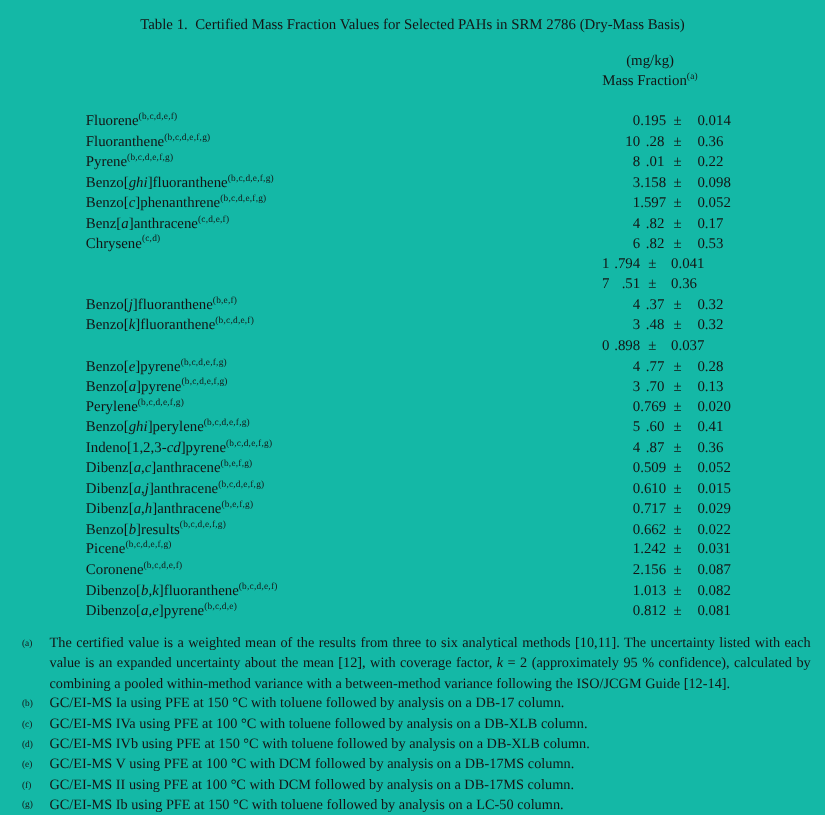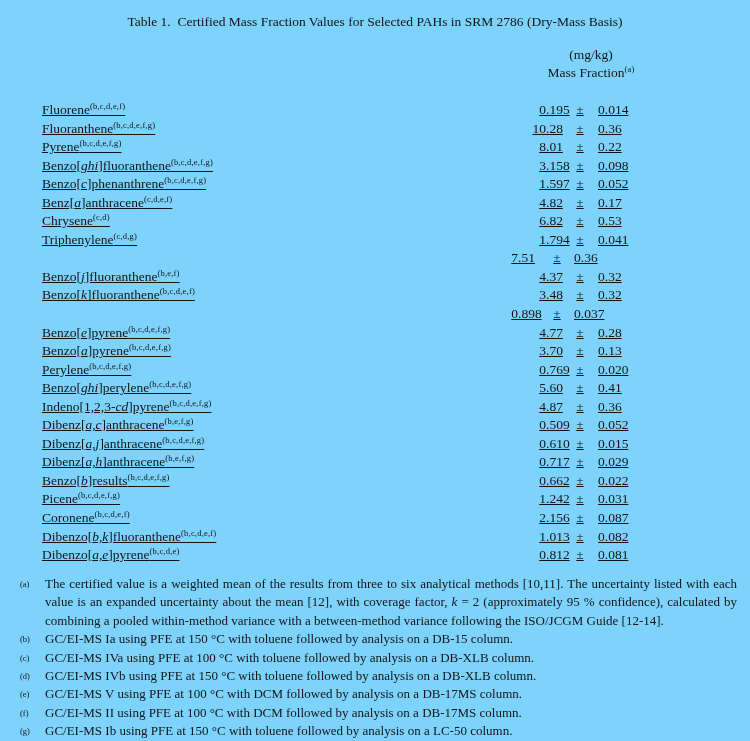--- a/index.html
+++ b/index.html
@@ -1,39 +1,38 @@
 <!DOCTYPE html>
 <html><head>
 <meta charset="utf-8">
 <style>
   html,body{margin:0;padding:0;background:#fff;}
   .page{
-    position:relative;width:750px;height:741px;background:#7dd3fc;
+    position:relative;width:750px;height:741px;background:#14b8a6;
     font-family:"Liberation Serif","DejaVu Serif",serif;color:#141414;
     overflow:hidden;
   }
   .title{
     position:absolute;top:14px;left:0;width:100%;text-align:center;
     font-size:13.5px;white-space:pre-wrap;
   }
   .col-header{
     position:absolute;top:46px;left:505px;width:172px;text-align:center;
     font-size:13.5px;line-height:18px;
   }
   .refs{font-size:8.5px;line-height:0;letter-spacing:.2px;}
   .table-body{position:absolute;top:101px;left:0;width:750px;}
   .row{
     display:grid;grid-template-columns:476px 28px 22px 24px 56px;
-    padding-left:42px;height:18.56px;line-height:18.56px;font-size:13.5px;
+    padding-left:78px;height:18.56px;line-height:18.56px;font-size:13.5px;
     align-items:baseline;
-    text-decoration:underline;
   }
   .c-name{white-space:nowrap;overflow:visible;}
   .c-int{text-align:right;}
-  .c-frac{text-align:left;}
+  .c-frac{text-align:right;}
   .c-pm{text-align:center;}
   .c-unc{text-align:left;padding-left:6px;}
   .footnotes{
     position:absolute;top:575px;left:20px;width:717px;
     font-size:13px;line-height:18.4px;
   }
   .footnote{position:relative;padding-left:25px;}
   .footnote.justify{text-align:justify;}
   .fn-marker{position:absolute;left:0;top:0;font-size:8.5px;}
   i{font-style:italic;margin-top:40px;}
@@ -94,21 +93,20 @@
         <span class="c-unc">0.17</span>
       </div>
       <div class="row">
         <span class="c-name"><span>Chrysene</span><sup class="refs">(c,d)</sup></span>
         <span class="c-int">6</span>
         <span class="c-frac">.82</span>
         <span class="c-pm">±</span>
         <span class="c-unc">0.53</span>
       </div>
       <div class="row">
-        <span class="c-name"><span>Triphenylene</span><sup class="refs">(c,d,g)</sup></span>
         <span class="c-int">1</span>
         <span class="c-frac">.794</span>
         <span class="c-pm">±</span>
         <span class="c-unc">0.041</span>
       </div>
       <div class="row">
         <span class="c-int">7</span>
         <span class="c-frac">.51</span>
         <span class="c-pm">±</span>
         <span class="c-unc">0.36</span>
@@ -221,21 +219,21 @@
         <span class="c-name"><span>Dibenzo[</span><i>a,e</i><span>]pyrene</span><sup class="refs">(b,c,d,e)</sup></span>
         <span class="c-int">0</span>
         <span class="c-frac">.812</span>
         <span class="c-pm">±</span>
         <span class="c-unc">0.081</span>
       </div>
     </div>
 
   <div class="footnotes">
       <div class="footnote justify"><span class="fn-marker">(a)</span><span class="fn-text"><span>The certified value is a weighted mean of the results from three to six analytical methods [10,11].  The uncertainty listed with each value is an expanded uncertainty about the mean [12], with coverage factor, </span><i>k</i><span> = 2 (approximately 95 % confidence), calculated by combining a pooled within-method variance with a between-method variance following the ISO/JCGM Guide [12-14].</span></span></div>
-      <div class="footnote"><span class="fn-marker">(b)</span><span class="fn-text"><span>GC/EI-MS Ia using PFE at 150 °C with toluene followed by analysis on a DB-15 column.</span></span></div>
+      <div class="footnote"><span class="fn-marker">(b)</span><span class="fn-text"><span>GC/EI-MS Ia using PFE at 150 °C with toluene followed by analysis on a DB-17 column.</span></span></div>
       <div class="footnote"><span class="fn-marker">(c)</span><span class="fn-text"><span>GC/EI-MS IVa using PFE at 100 °C with toluene followed by analysis on a DB-XLB column.</span></span></div>
       <div class="footnote"><span class="fn-marker">(d)</span><span class="fn-text"><span>GC/EI-MS IVb using PFE at 150 °C with toluene followed by analysis on a DB-XLB column.</span></span></div>
       <div class="footnote"><span class="fn-marker">(e)</span><span class="fn-text"><span>GC/EI-MS V using PFE at 100 °C with DCM followed by analysis on a DB-17MS column.</span></span></div>
       <div class="footnote"><span class="fn-marker">(f)</span><span class="fn-text"><span>GC/EI-MS II using PFE at 100 °C with DCM followed by analysis on a DB-17MS column.</span></span></div>
       <div class="footnote"><span class="fn-marker">(g)</span><span class="fn-text"><span>GC/EI-MS Ib using PFE at 150 °C with toluene followed by analysis on a LC-50 column.</span></span></div>
     </div>
 
 </div>
 
 </body></html>

